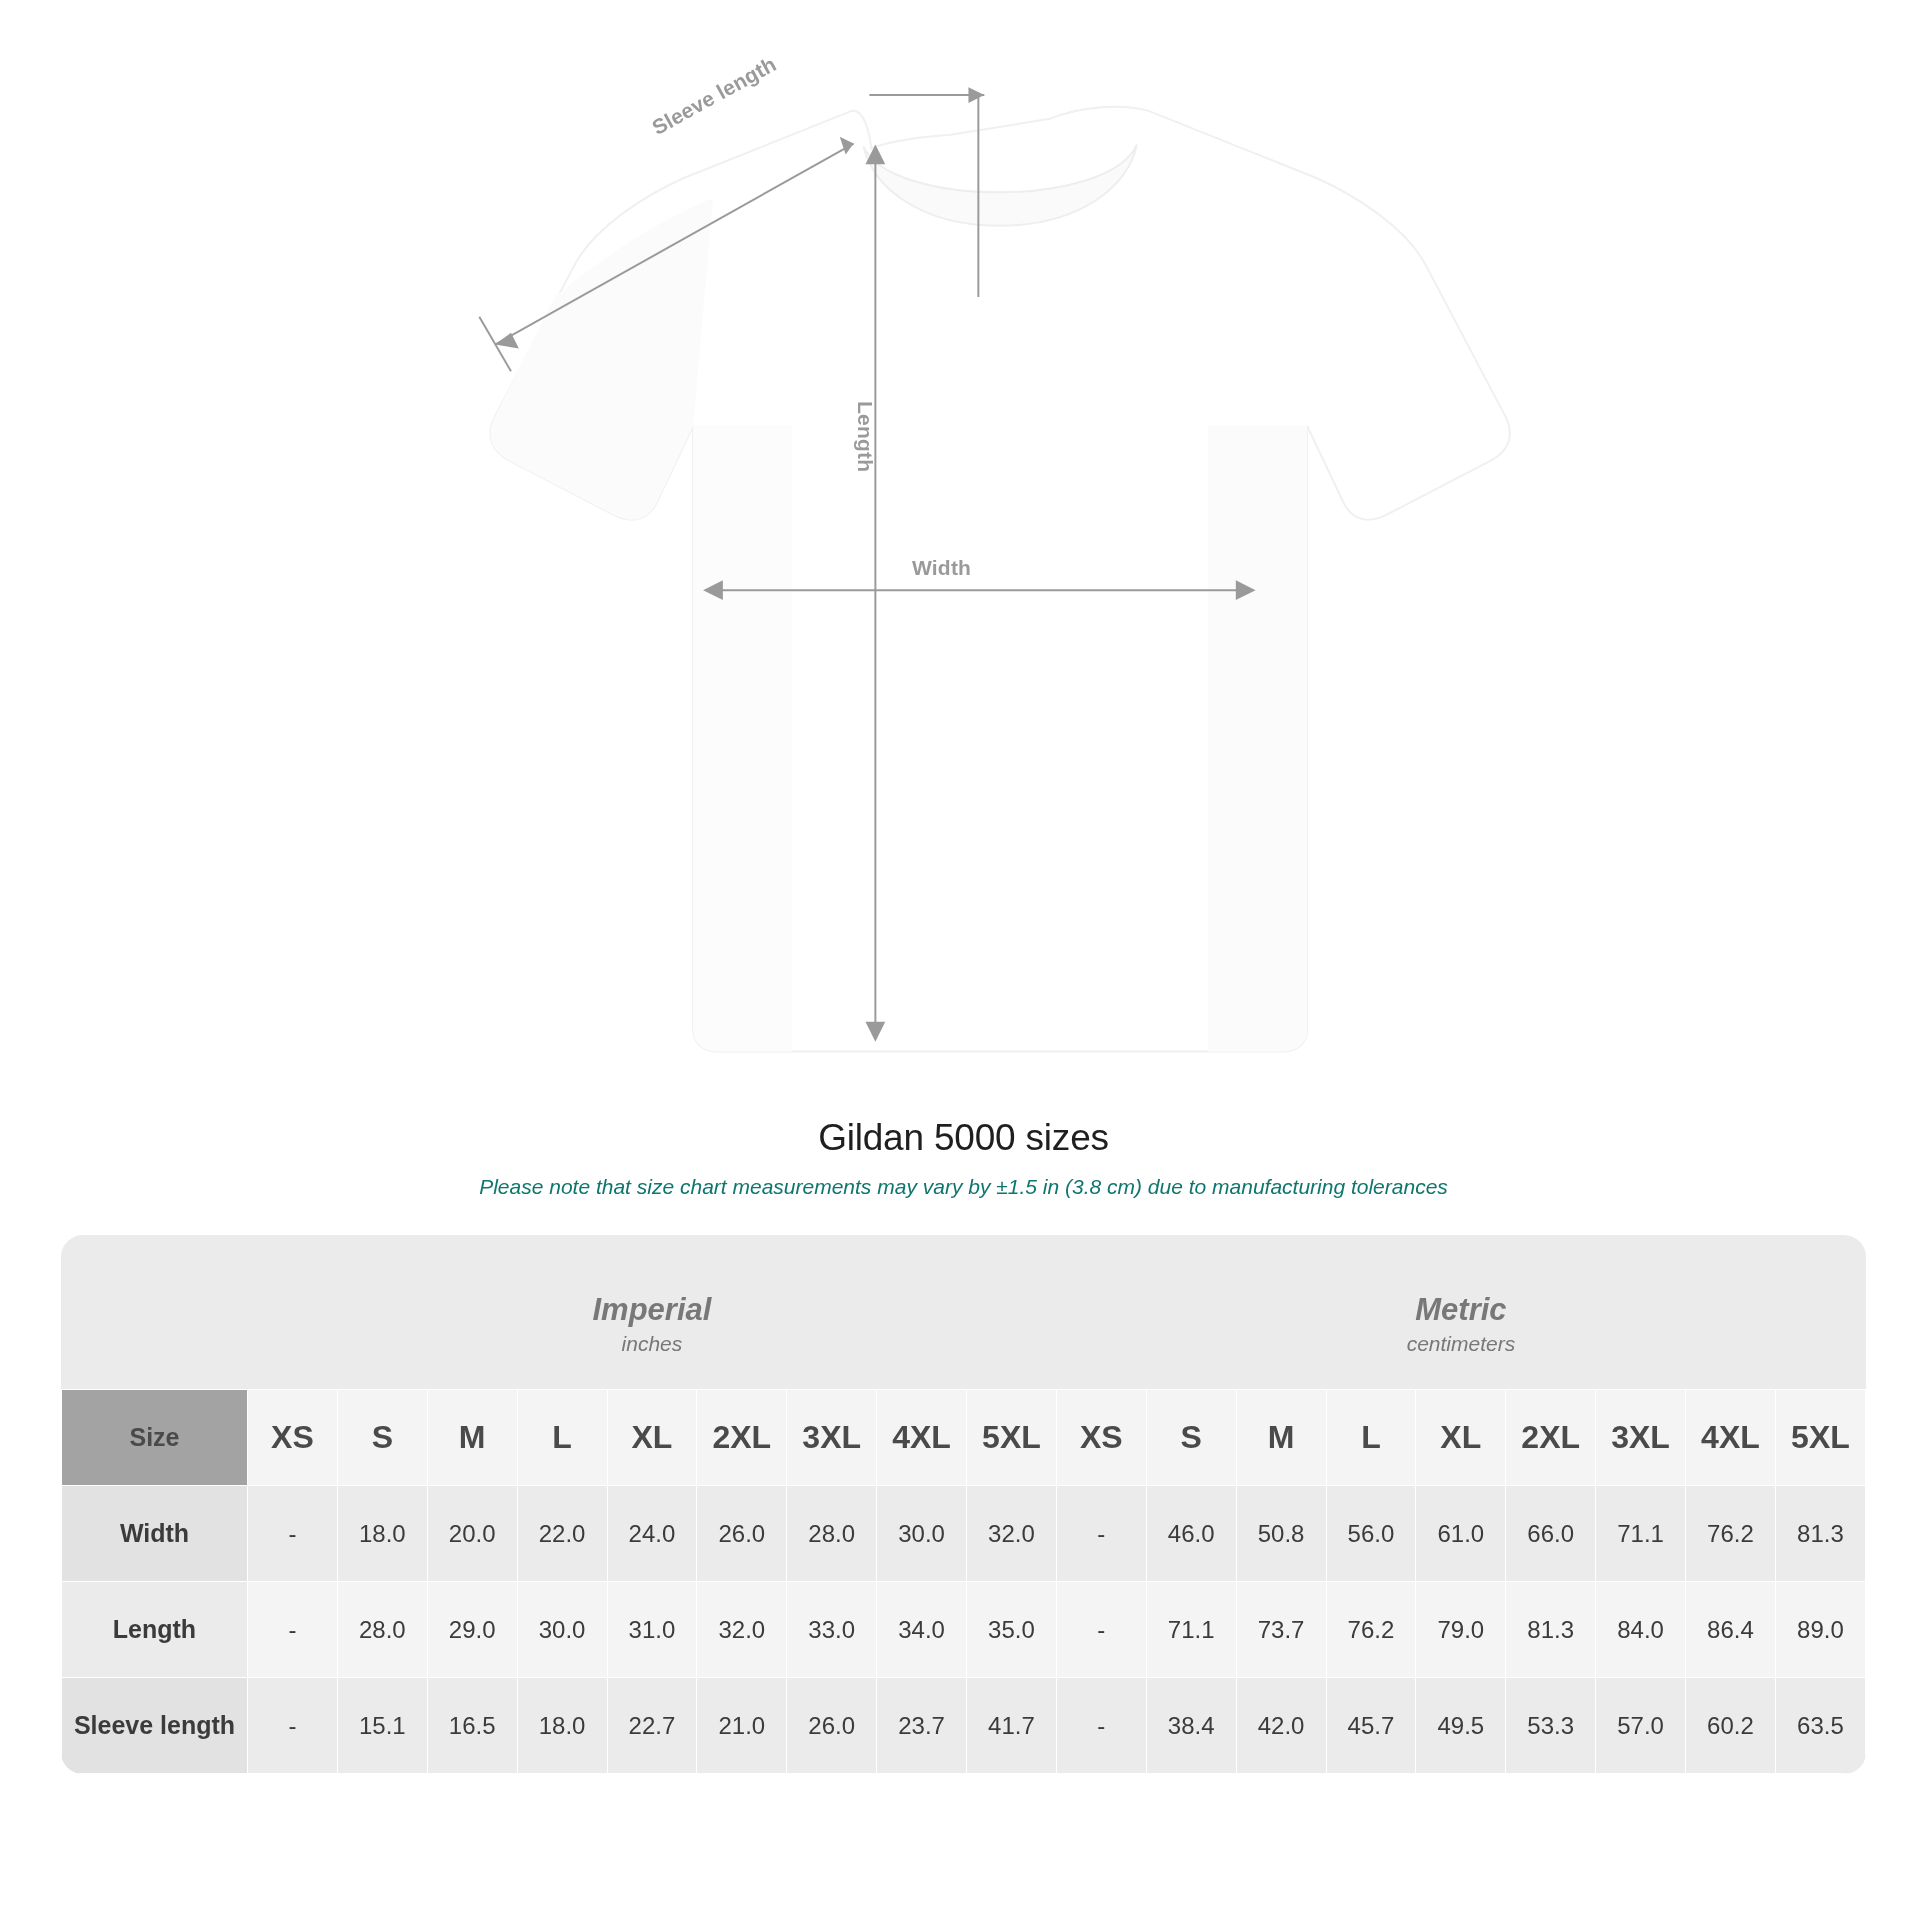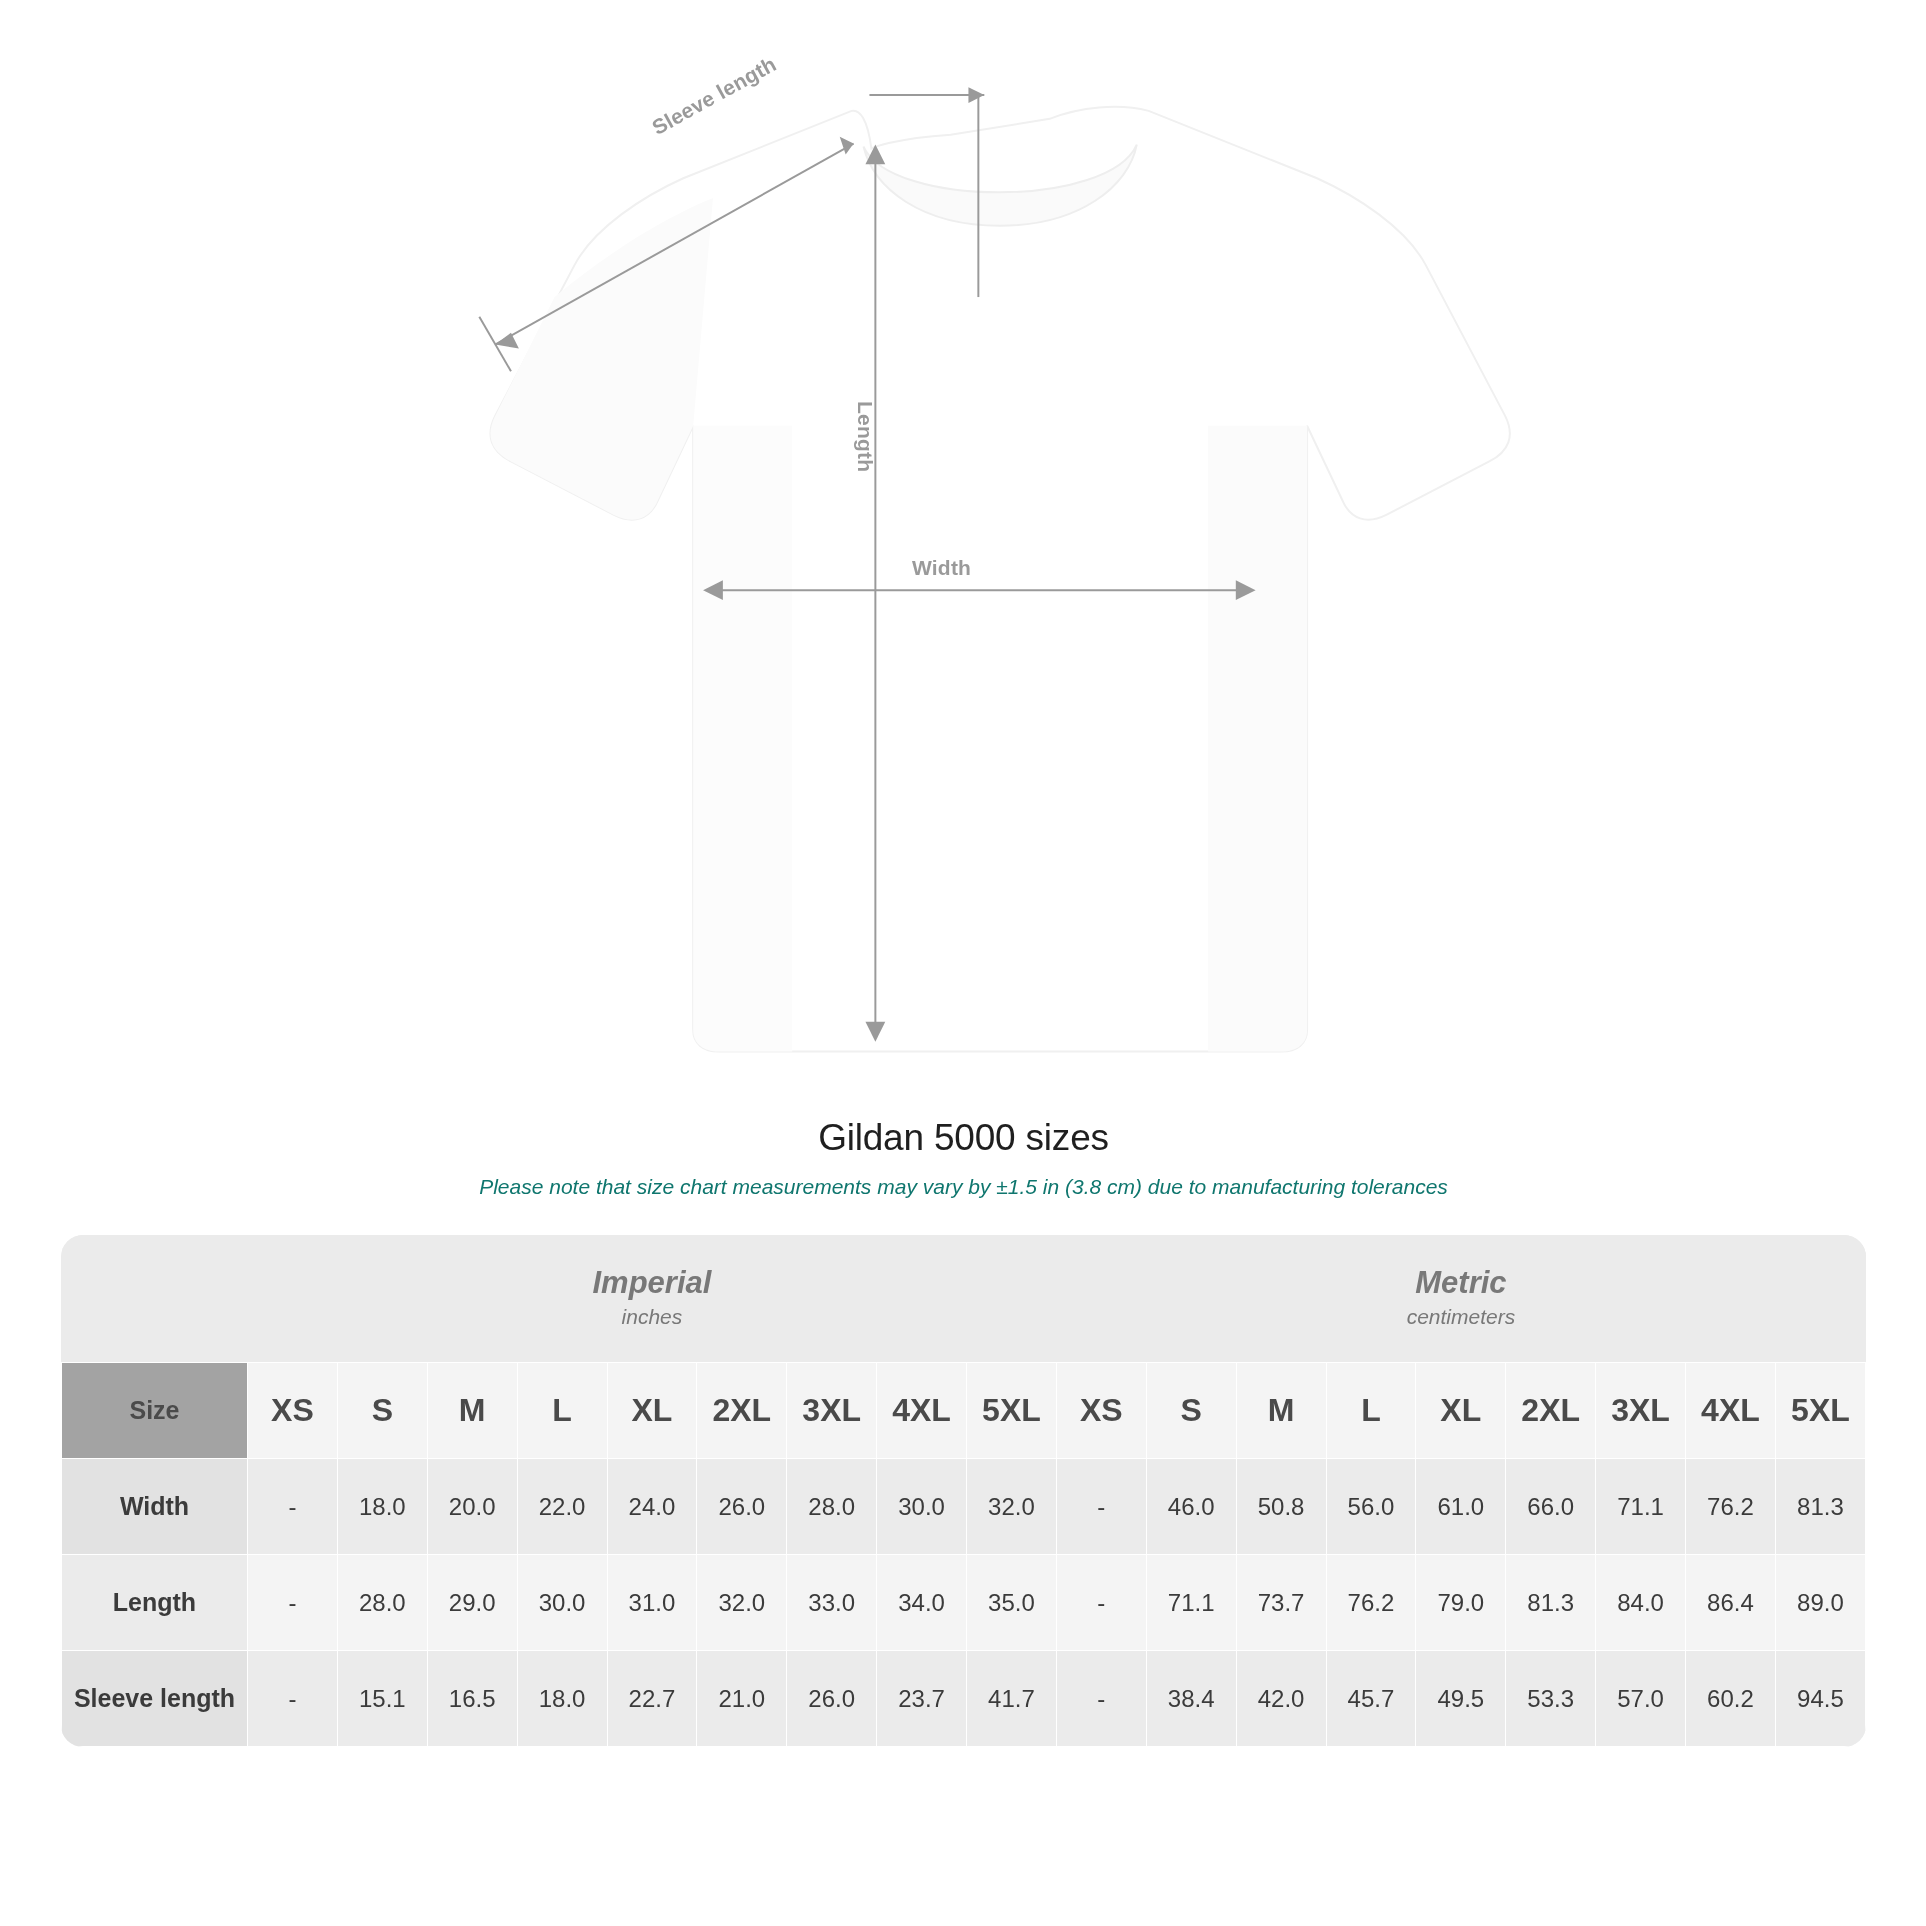--- a/index.html
+++ b/index.html
@@ -79,20 +79,21 @@
   .table-wrap {
     margin: 36px 61px 0 61px;
     border-radius: 22px;
     overflow: hidden;
     background: #ebebeb;
   }
   table.size-table {
     border-collapse: collapse;
     width: 100%;
     table-layout: fixed;
+    margin-top: 27px;
   }
   table.size-table td, table.size-table th {
     border: 1px solid #ffffff;
     text-align: center;
     vertical-align: middle;
     font-size: 24px;
     color: #3b3b3b;
     padding: 0;
   }
   
@@ -341,20 +342,20 @@
           <td>23.7</td>
           <td>41.7</td>
           <td>-</td>
           <td>38.4</td>
           <td>42.0</td>
           <td>45.7</td>
           <td>49.5</td>
           <td>53.3</td>
           <td>57.0</td>
           <td>60.2</td>
-          <td>94.5</td>
+          <td>63.5</td>
         </tr>
       </tbody>
     </table>
   </div>
 
 </div>
 
 
 </body></html>

